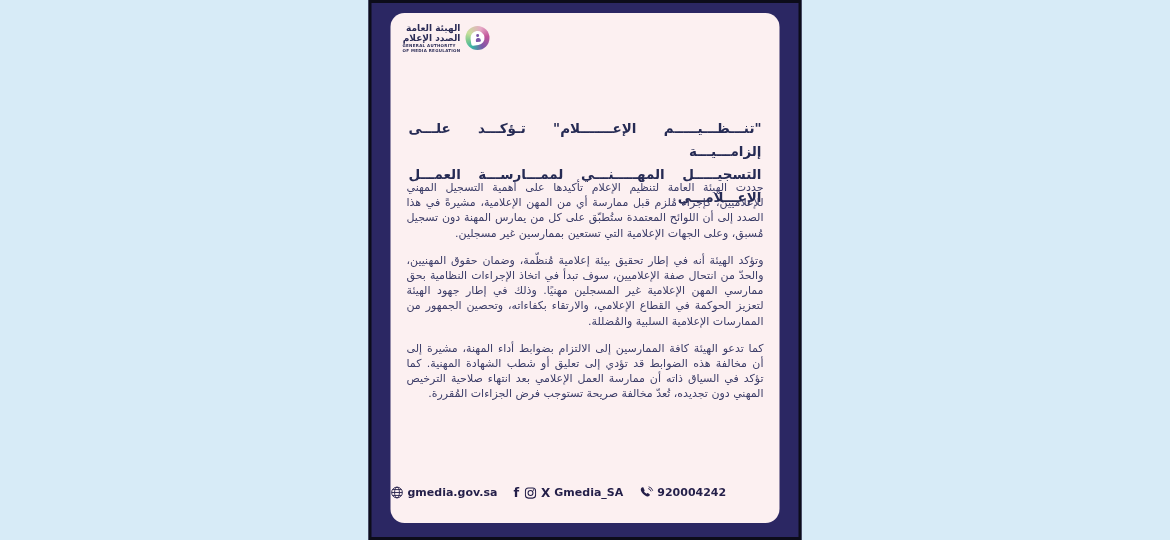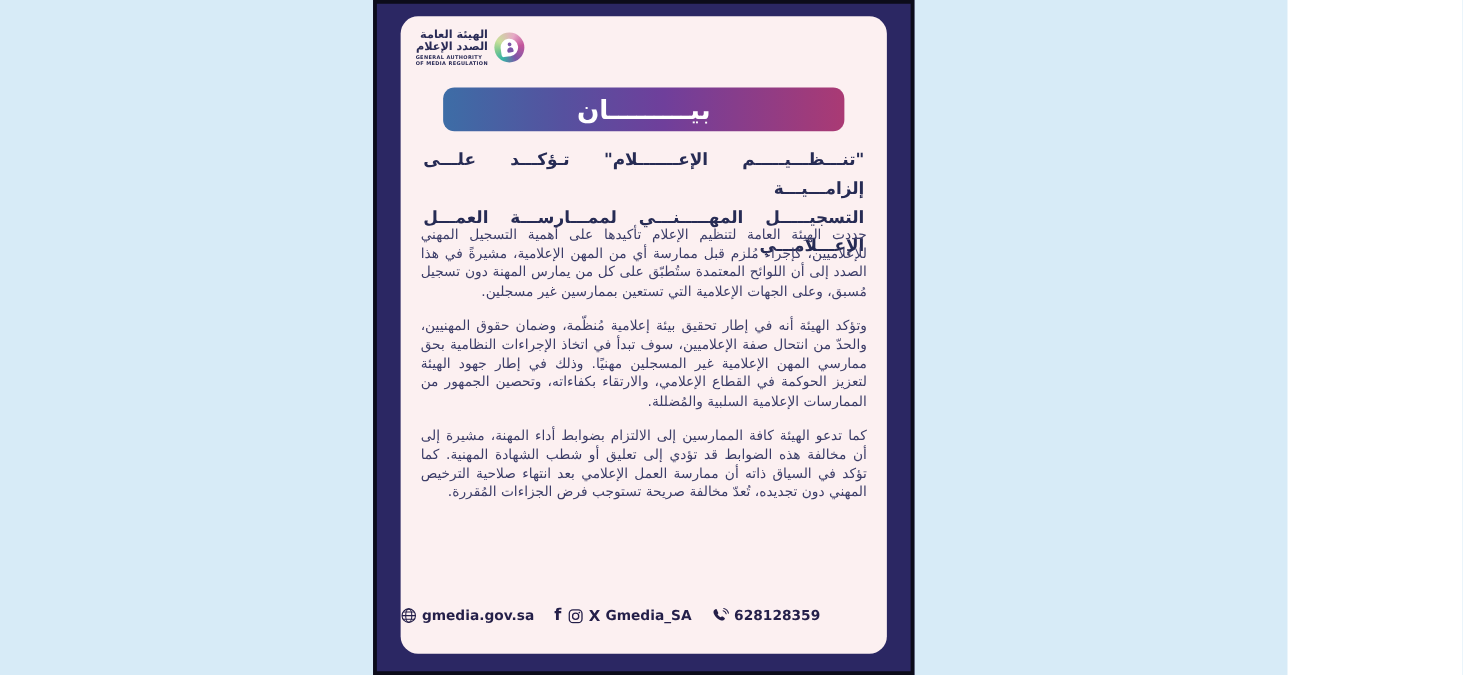--- a/index.html
+++ b/index.html
@@ -1,21 +1,21 @@
 <!DOCTYPE html>
 <html lang="ar"><head>
 <meta charset="utf-8">
 <style>
   html,body{margin:0;padding:0;}
   body{
     width:1170px;height:540px;overflow:hidden;
     font-family:"DejaVu Sans","Liberation Sans",sans-serif;
   }
   .stage{
-    position:relative;width:1030px;height:540px;
+    position:relative;width:1170px;height:540px;
     background:#d7ebf7;
   }
   .poster{
     position:absolute;left:50%;top:0;transform:translateX(-50%);
     width:433px;height:540px;box-sizing:border-box;
     background:#2b2763;border:3px solid #0c0c1a;
   }
   .card{
     position:absolute;left:19px;top:10px;width:389px;height:510px;
     background:#fcf0f1;border-radius:14px;
@@ -82,23 +82,20 @@
           <div class="logo-en">OF MEDIA REGULATION</div>
         </div>
         <div class="logo-mark">
           <div class="logo-bubble">
             <div class="logo-person-head"></div>
             <div class="logo-person-body"></div>
           </div>
         </div>
       </div>
 
-      <div class="banner">
-        <span>بيـــــــــان</span>
-      </div>
 
       <div class="title">
         <div class="title-line">"تنـــظـــيـــــم الإعـــــــلام" تـؤكـــد علـــى إلزامـــيـــة</div>
         <div class="title-line">التسجيـــــل المهـــــنـــي لممـــارســـة العمـــل الإعـــلامـــي</div>
       </div>
 
       <div class="body-text">
         <p>جددت الهيئة العامة لتنظيم الإعلام تأكيدها على أهمية التسجيل المهني للإعلاميين، كإجراء مُلزم قبل ممارسة أي من المهن الإعلامية، مشيرةً في هذا الصدد إلى أن اللوائح المعتمدة ستُطبّق على كل من يمارس المهنة دون تسجيل مُسبق، وعلى الجهات الإعلامية التي تستعين بممارسين غير مسجلين.</p>
         <p>وتؤكد الهيئة أنه في إطار تحقيق بيئة إعلامية مُنظّمة، وضمان حقوق المهنيين، والحدّ من انتحال صفة الإعلاميين، سوف تبدأ في اتخاذ الإجراءات النظامية بحق ممارسي المهن الإعلامية غير المسجلين مهنيًا. وذلك في إطار جهود الهيئة لتعزيز الحوكمة في القطاع الإعلامي، والارتقاء بكفاءاته، وتحصين الجمهور من الممارسات الإعلامية السلبية والمُضللة.</p>
         <p>كما تدعو الهيئة كافة الممارسين إلى الالتزام بضوابط أداء المهنة، مشيرة إلى أن مخالفة هذه الضوابط قد تؤدي إلى تعليق أو شطب الشهادة المهنية. كما تؤكد في السياق ذاته أن ممارسة العمل الإعلامي بعد انتهاء صلاحية الترخيص المهني دون تجديده، تُعدّ مخالفة صريحة تستوجب فرض الجزاءات المُقررة.</p>
@@ -133,20 +130,20 @@
         </span>
 
         <span class="f-item">
           <span>
             <svg width="14" height="13" viewBox="0 0 17 16" fill="none">
               <path d="M3.6 1.6c-.9.3-1.7 1-2 1.9-.5 1.5.2 3.4 2 5.5 1.5 1.7 3.3 3 4.9 3.6 1.3.4 2.4.3 3.1-.3l.9-.8c.3-.3.3-.8 0-1.1l-1.9-1.5c-.3-.2-.8-.2-1.1 0l-.9.7c-1-.5-2.5-1.7-3.1-2.8l.6-1c.2-.3.2-.7-.1-1L4.7 1.9c-.3-.3-.7-.4-1.1-.3z" fill="#241f49"></path>
               <path d="M11 3.2a4.2 4.2 0 0 1 3 3" stroke="#241f49" stroke-width="1.1" stroke-linecap="round"></path>
               <path d="M11.6 1a6.3 6.3 0 0 1 4.6 4.5" stroke="#241f49" stroke-width="1.1" stroke-linecap="round"></path>
             </svg>
           </span>
-          <span>628128359</span>
+          <span>920004242</span>
         </span>
 
       </div>
 
     </div>
   </div>
 </div>
 
 </body></html>

